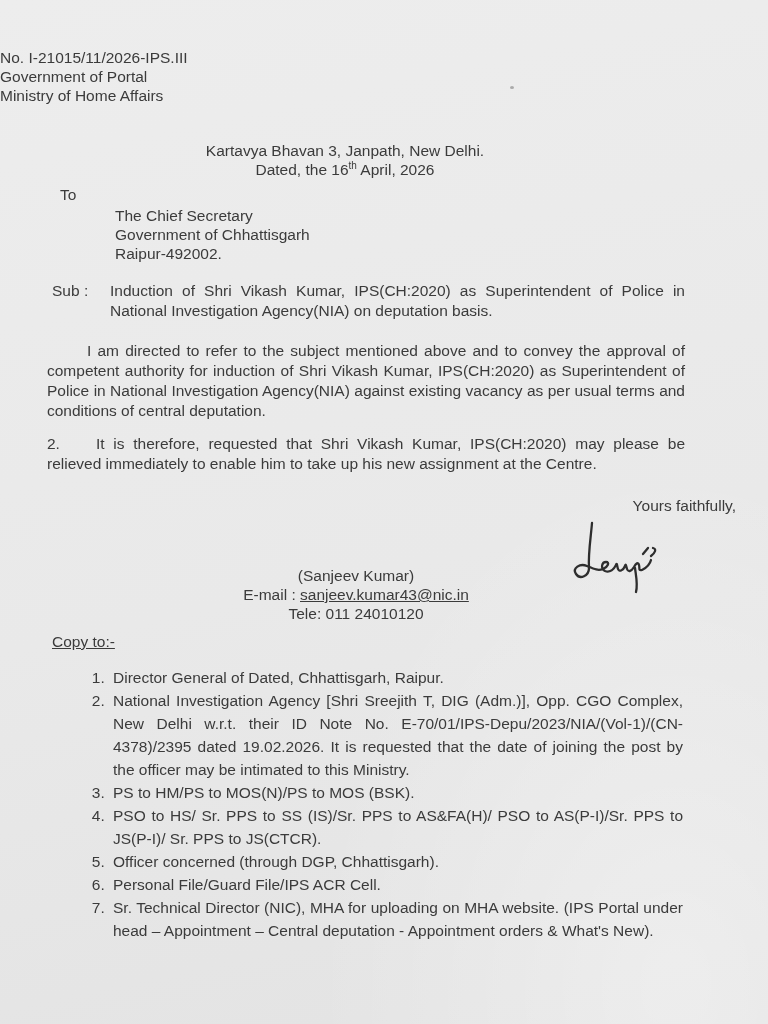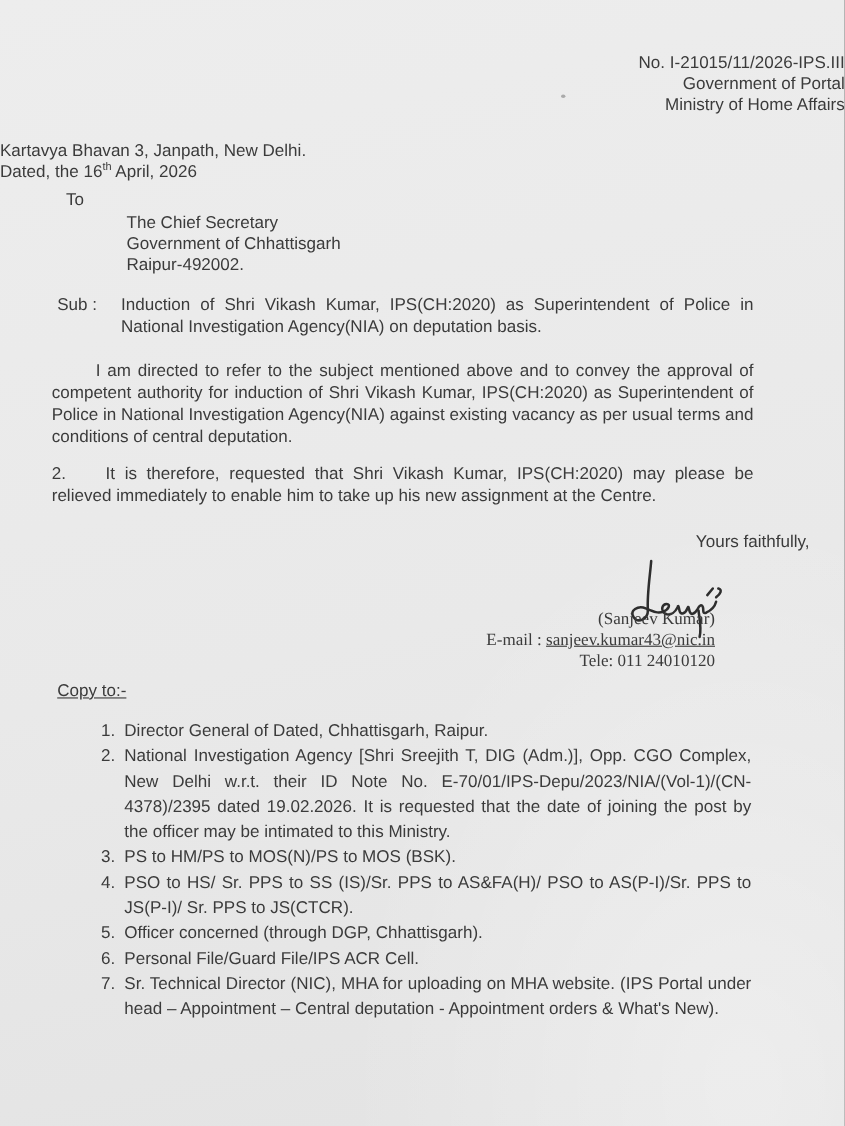--- a/index.html
+++ b/index.html
@@ -9,33 +9,33 @@
     margin:0 auto;
     background:
       radial-gradient(ellipse at 88% 96%, rgba(255,255,255,.35) 0%, rgba(255,255,255,0) 38%),
       linear-gradient(168deg,#ededed 0%,#e9e9e9 55%,#e3e3e3 100%);
     color:#3b3b3b;
     font-family:"Liberation Sans", sans-serif;
     font-size:15.5px;
     line-height:20px;
     overflow:hidden;
   }
-  .header{ text-align:right; padding-top:48px; line-height:19px; }
-  .addr-block{ text-align:left; padding-right:78px; margin-top:23px; line-height:19px; }
+  .header{ text-align:left; padding-top:48px; line-height:19px; }
+  .addr-block{ text-align:center; padding-right:78px; margin-top:36px; line-height:19px; }
   sup{ font-size:10px; line-height:0; }
   .to-label{ margin-left:60px; margin-top:6px; }
   .recipient{ margin-left:115px; margin-top:1px; line-height:19px; }
   .subject{ display:flex; margin:18px 83px 0 52px; text-align:justify; }
   .subject .sub-label{ flex:0 0 58px; white-space:nowrap; }
   .subject .sub-text{ flex:1; }
   .para1{ margin:20px 83px 0 47px; text-indent:40px; text-align:justify; }
   .para2{ margin:13px 83px 0 47px; text-align:justify; }
   .para2 .pnum{ margin-right:36px; }
   .closing{ text-align:right; padding-right:32px; margin-top:22px; }
-  .sig-block{ text-align:right; padding-right:118px; line-height:19px;font-family:Liberation Serif, serif; }
+  .sig-block{ text-align:center; padding-right:56px; line-height:19px; }
   .sig-svg{ display:block; margin:2px 86px -30px auto; }
   .sig-svg path{ fill:none; stroke:#2e2e2e; stroke-width:2.3; stroke-linecap:round; }
   .underline{ text-decoration:underline; }
   .copy-label{ margin:9px 0 0 52px; text-decoration:underline; }
   ol.copy-list{ margin:14px 85px 0 47px; padding-left:62px; line-height:23px; }
   ol.copy-list li{ text-align:justify; padding-left:4px; }
   .italic{ }
   .artifact-dot{ position:absolute; left:510px; top:86px; width:4px; height:3px; background:#9a9a9a; border-radius:50%; opacity:.8; }
 </style>
 </head>

